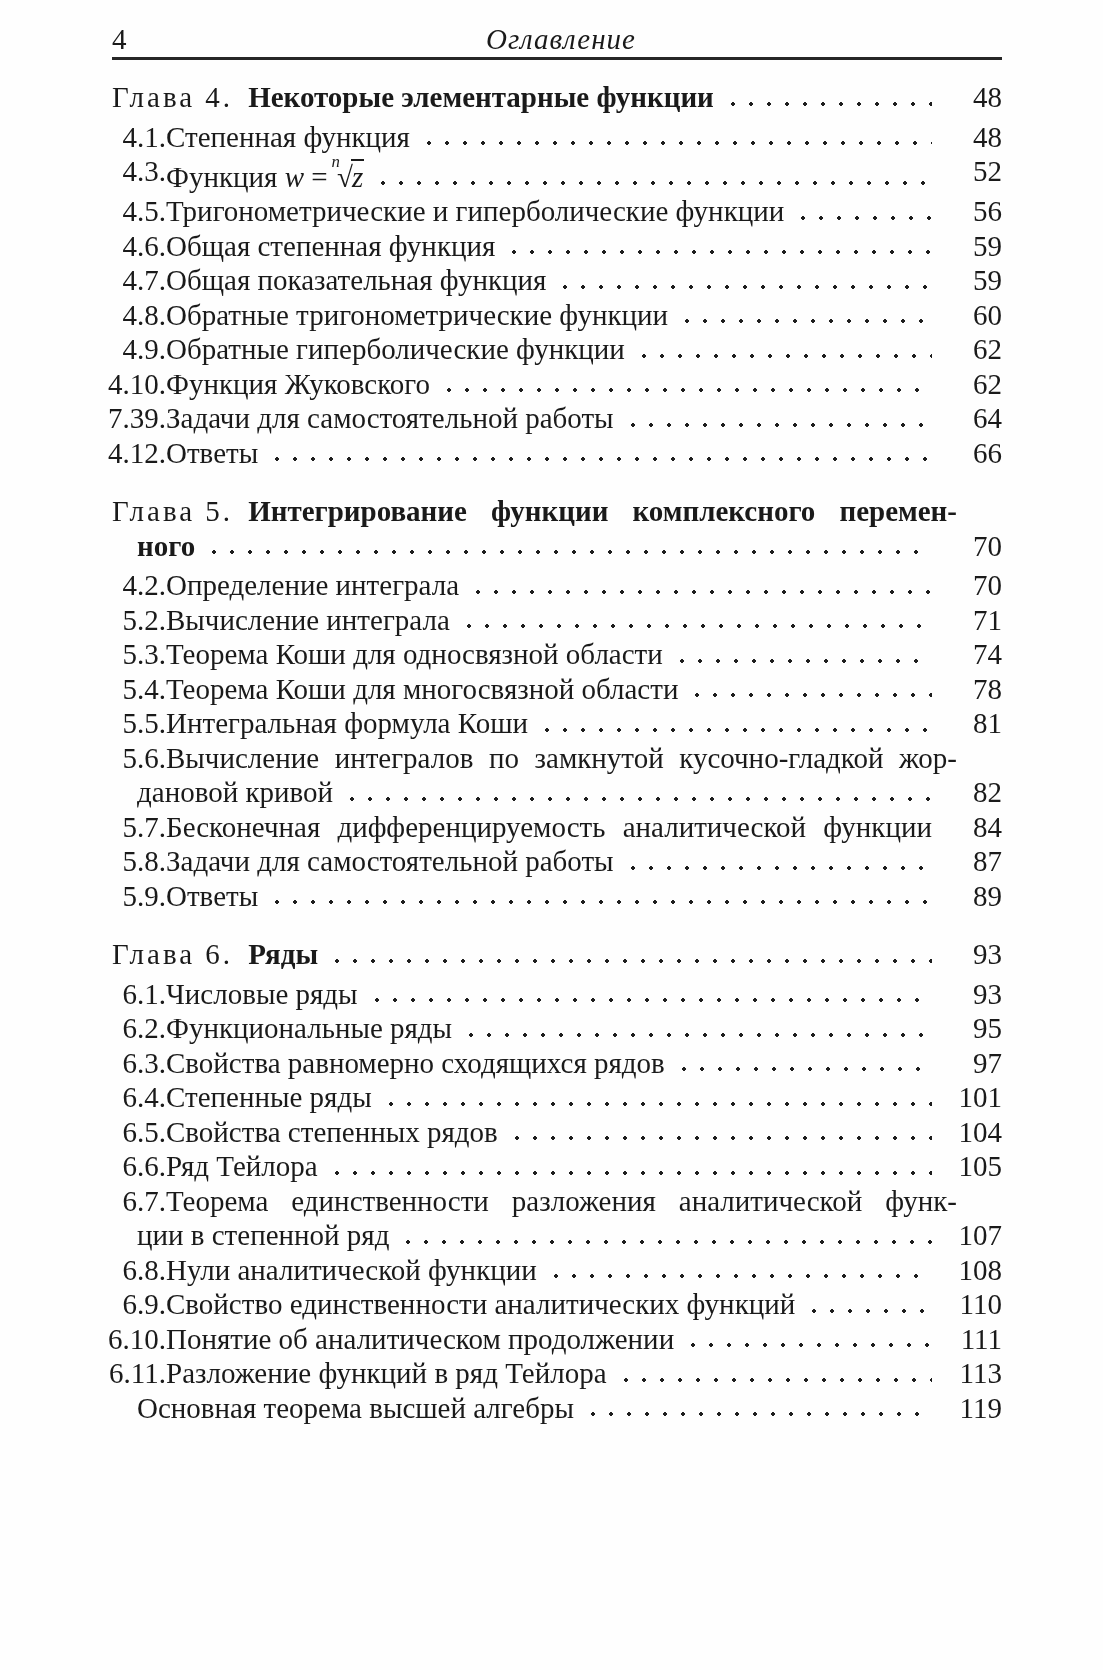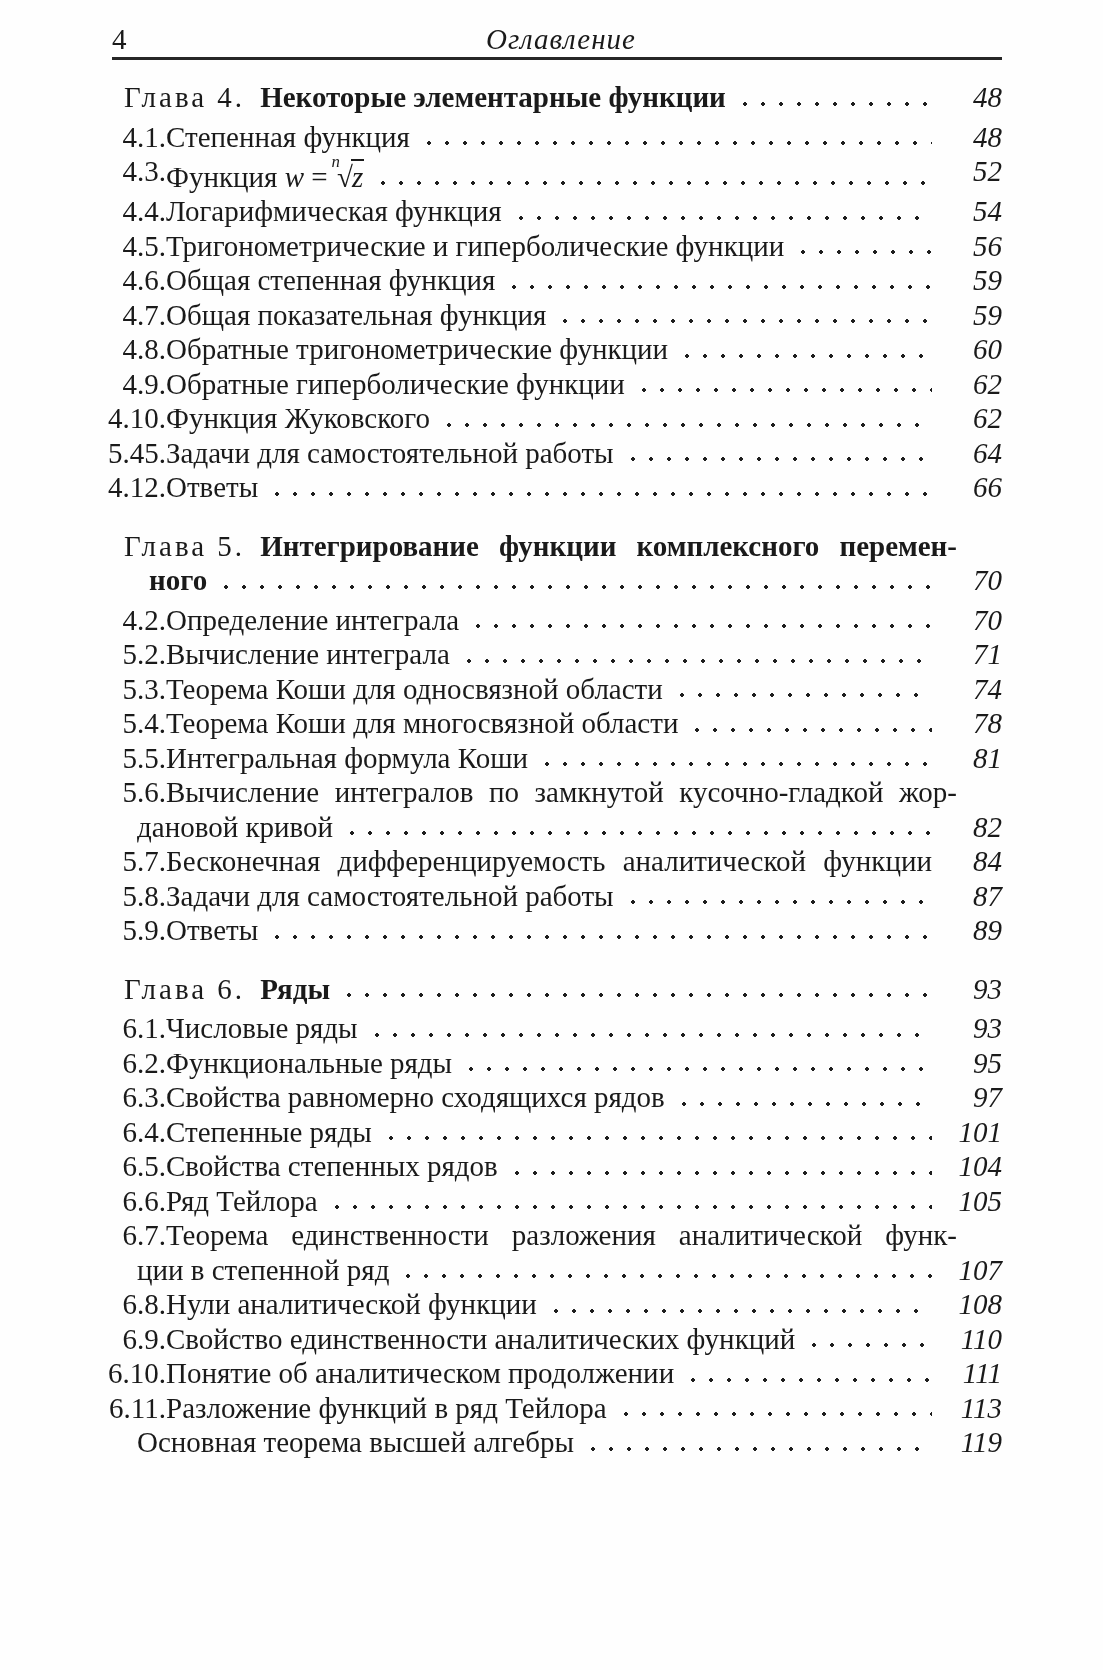--- a/index.html
+++ b/index.html
@@ -39,21 +39,21 @@
     width: 890px; height: 3px;
     background: #262626;
   }
   
   .content {
     position: absolute;
     left: 112px; top: 80px;
     width: 890px;
   }
   .chapter + .chapter { margin-top: 24px; }
-  .chaphead { margin-bottom: 5px; margin-left: 12px; }
+  .chaphead { margin-bottom: 5px; }
   .row { display: flex; }
   .num {
     flex: none;
     width: 64px;
     margin-left: -10px;
     text-align: right;
     white-space: nowrap;
   }
   .ttl { white-space: nowrap; }
   .ttl.just {
@@ -90,21 +90,20 @@
     background-size: 18px 6px;
     background-repeat: repeat-x;
     background-position: left 2px bottom 8px;
     min-width: 20px;
   }
   .pg {
     flex: none;
     width: 56px;
     text-align: right;
     white-space: nowrap;
-    font-style: italic;
   }
   
   .mvar { font-style: italic; font-family: "Liberation Serif", serif; }
   .ridx {
     font-size: 0.58em;
     position: relative;
     top: -0.55em;
     margin-left: 4px;
     margin-right: -3px;
     font-style: italic;
@@ -143,26 +142,20 @@
         <span class="leader"></span>
         <span class="pg">48</span>
       </div>
       <div class="row sec">
         <span class="num">4.3.</span>
         <span class="ttl"><span>Функция</span> <span class="mvar">w</span> <span>=</span><sup class="ridx">n</sup><span class="radsign">√</span><span class="mvar rad">z</span></span>
         <span class="leader"></span>
         <span class="pg">52</span>
       </div>
       <div class="row sec">
-        <span class="num">4.4.</span>
-        <span class="ttl">Логарифмическая функция</span>
-        <span class="leader"></span>
-        <span class="pg">54</span>
-      </div>
-      <div class="row sec">
         <span class="num">4.5.</span>
         <span class="ttl">Тригонометрические и гиперболические функции</span>
         <span class="leader"></span>
         <span class="pg">56</span>
       </div>
       <div class="row sec">
         <span class="num">4.6.</span>
         <span class="ttl">Общая степенная функция</span>
         <span class="leader"></span>
         <span class="pg">59</span>
@@ -185,21 +178,21 @@
         <span class="leader"></span>
         <span class="pg">62</span>
       </div>
       <div class="row sec">
         <span class="num">4.10.</span>
         <span class="ttl">Функция Жуковского</span>
         <span class="leader"></span>
         <span class="pg">62</span>
       </div>
       <div class="row sec">
-        <span class="num">5.45.</span>
+        <span class="num">7.39.</span>
         <span class="ttl">Задачи для самостоятельной работы</span>
         <span class="leader"></span>
         <span class="pg">64</span>
       </div>
       <div class="row sec">
         <span class="num">4.12.</span>
         <span class="ttl">Ответы</span>
         <span class="leader"></span>
         <span class="pg">66</span>
       </div>

